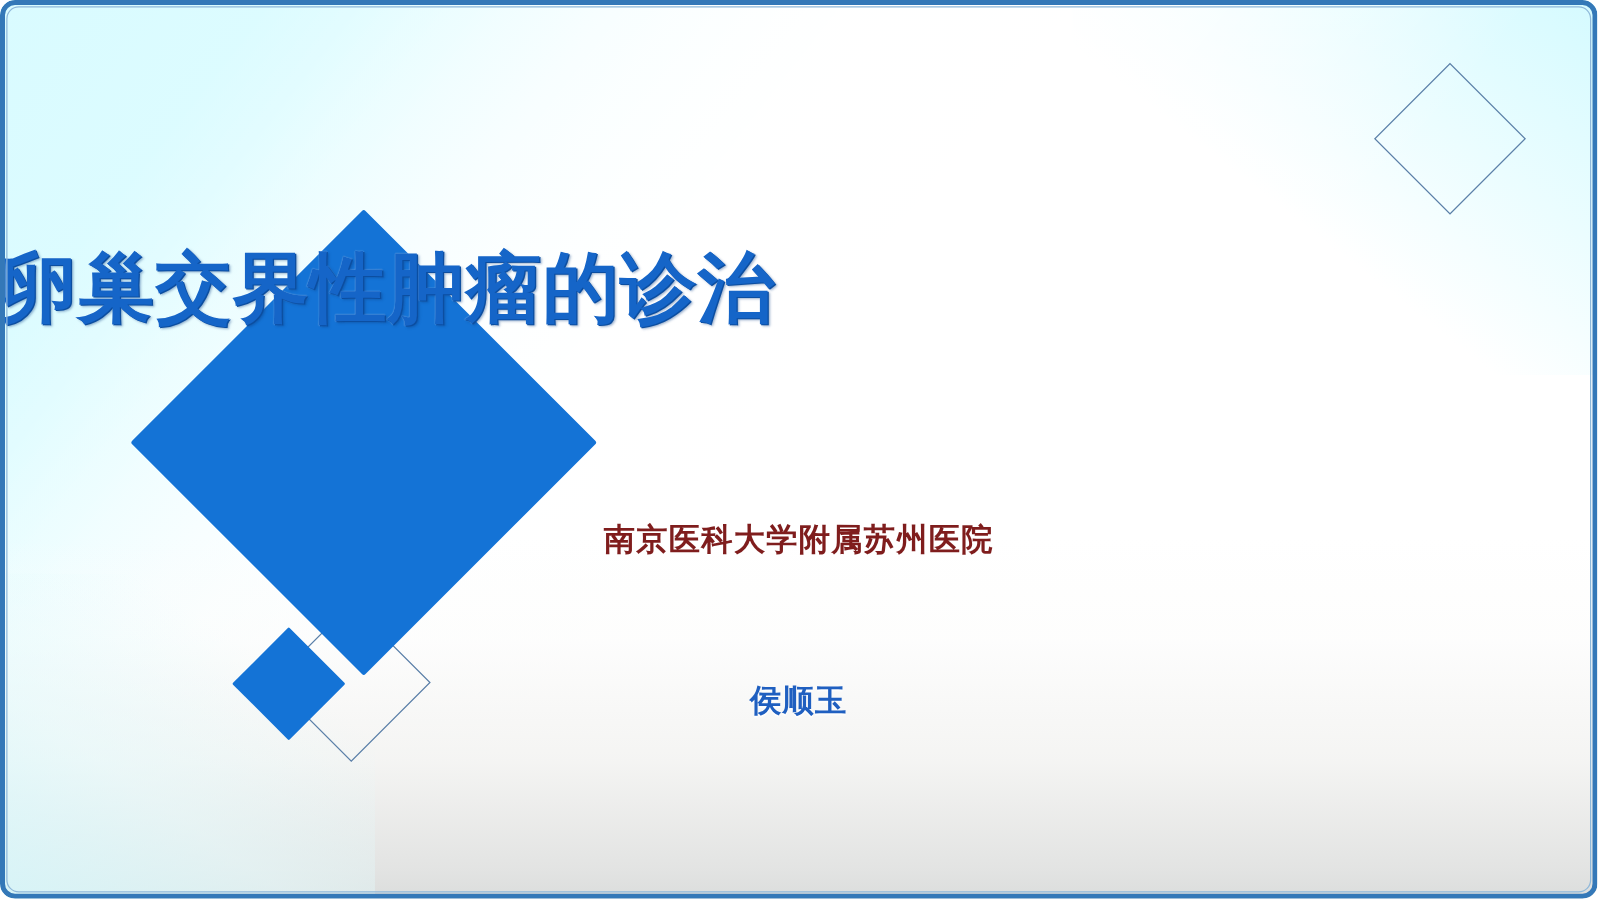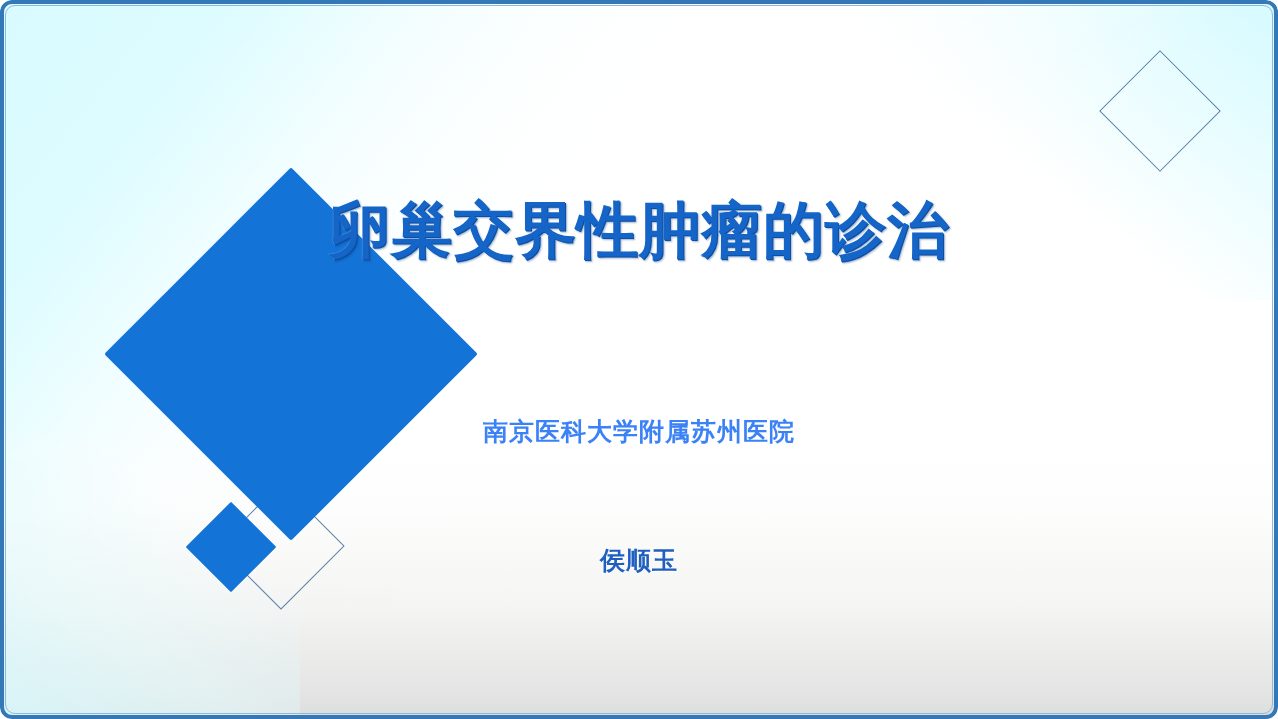--- a/index.html
+++ b/index.html
@@ -170,42 +170,41 @@
     position: absolute;
     inset: 0;
     z-index: 30;
     pointer-events: none;
   }
   .title {
     position: absolute;
     left: 0;
     right: 0;
     top: 196px;
-    text-align: center;
     font-size: 61px;
     line-height: 1.12;
     font-weight: bold;
     letter-spacing: 1px;
     color: #1565c8;
     text-shadow:
        1px 1px 0 #0c4ea0,
        2px 2px 2px rgba(10,60,130,0.40),
        0 0 1px rgba(255,255,255,0.6);
     white-space: nowrap;
   }
   .org {
     position: absolute;
     left: 0;
     right: 0;
     top: 415px;
     text-align: center;
     font-size: 25px;
     font-weight: bold;
     letter-spacing: 1px;
-    color: #3b82f6;
+    color: #7f1d1d;
     text-shadow: 0 1px 1px rgba(255,255,255,0.85);
   }
   .presenter {
     position: absolute;
     left: 0;
     right: 0;
     top: 544px;
     text-align: center;
     font-size: 25px;
     font-weight: bold;

